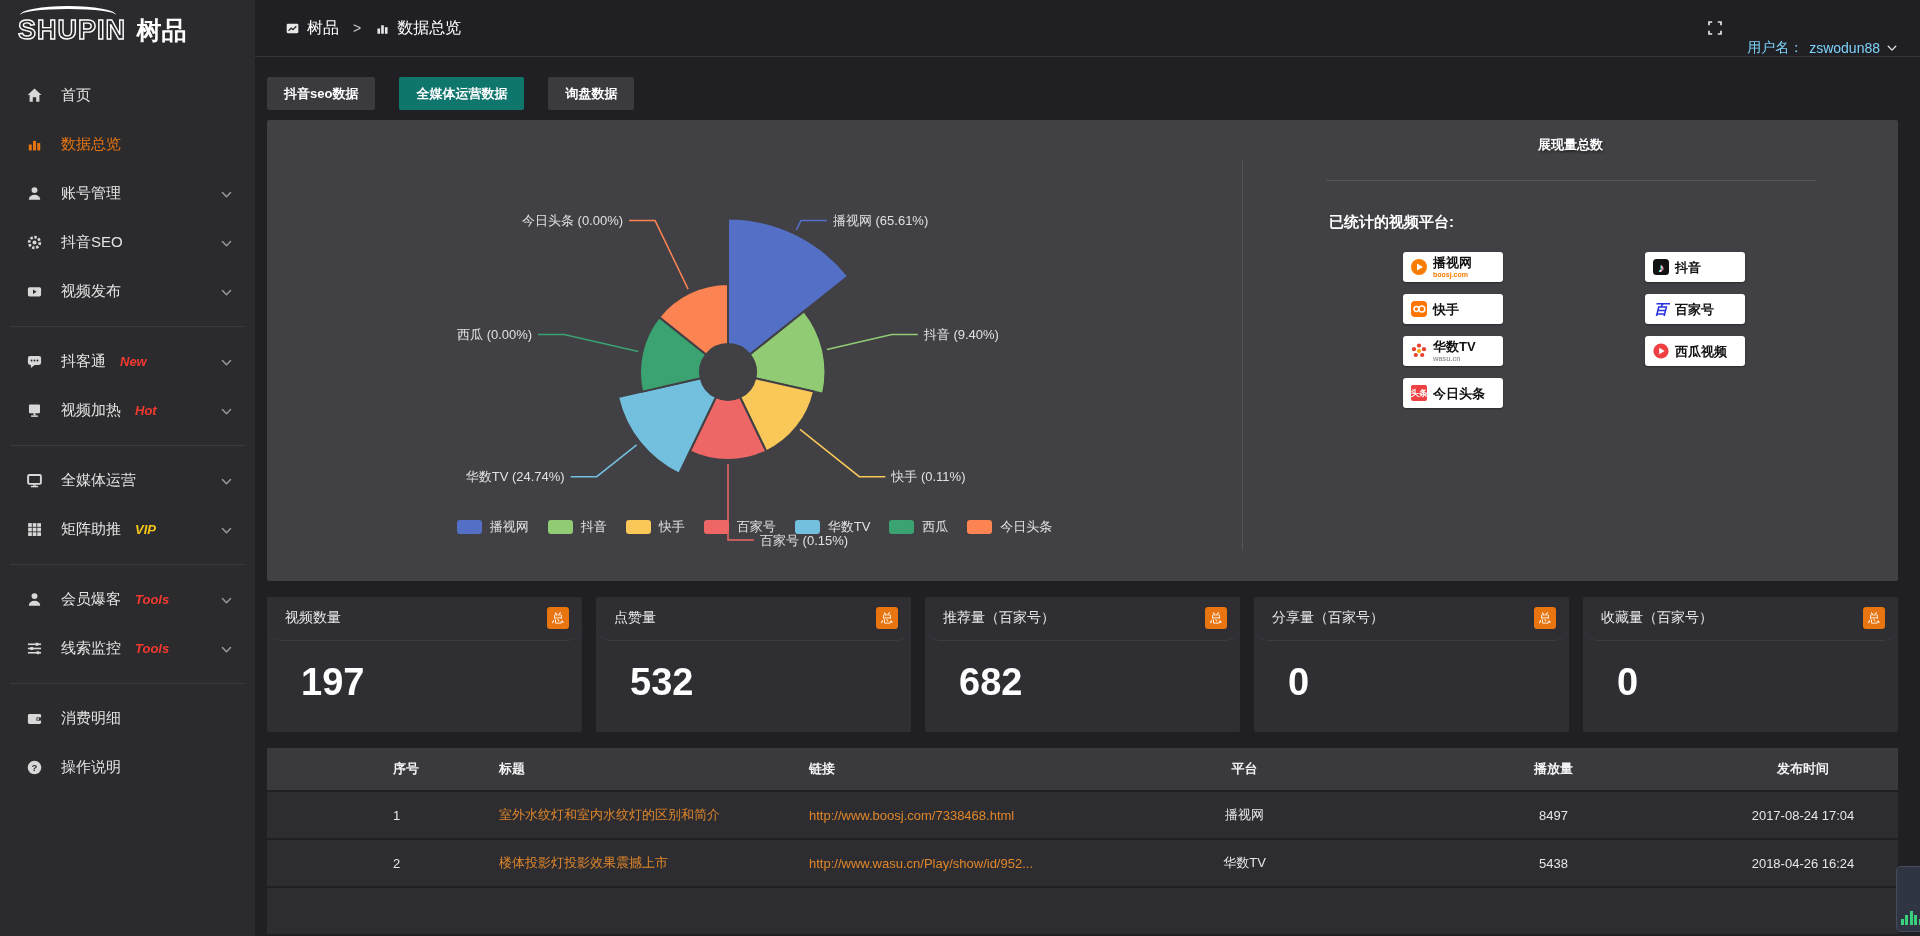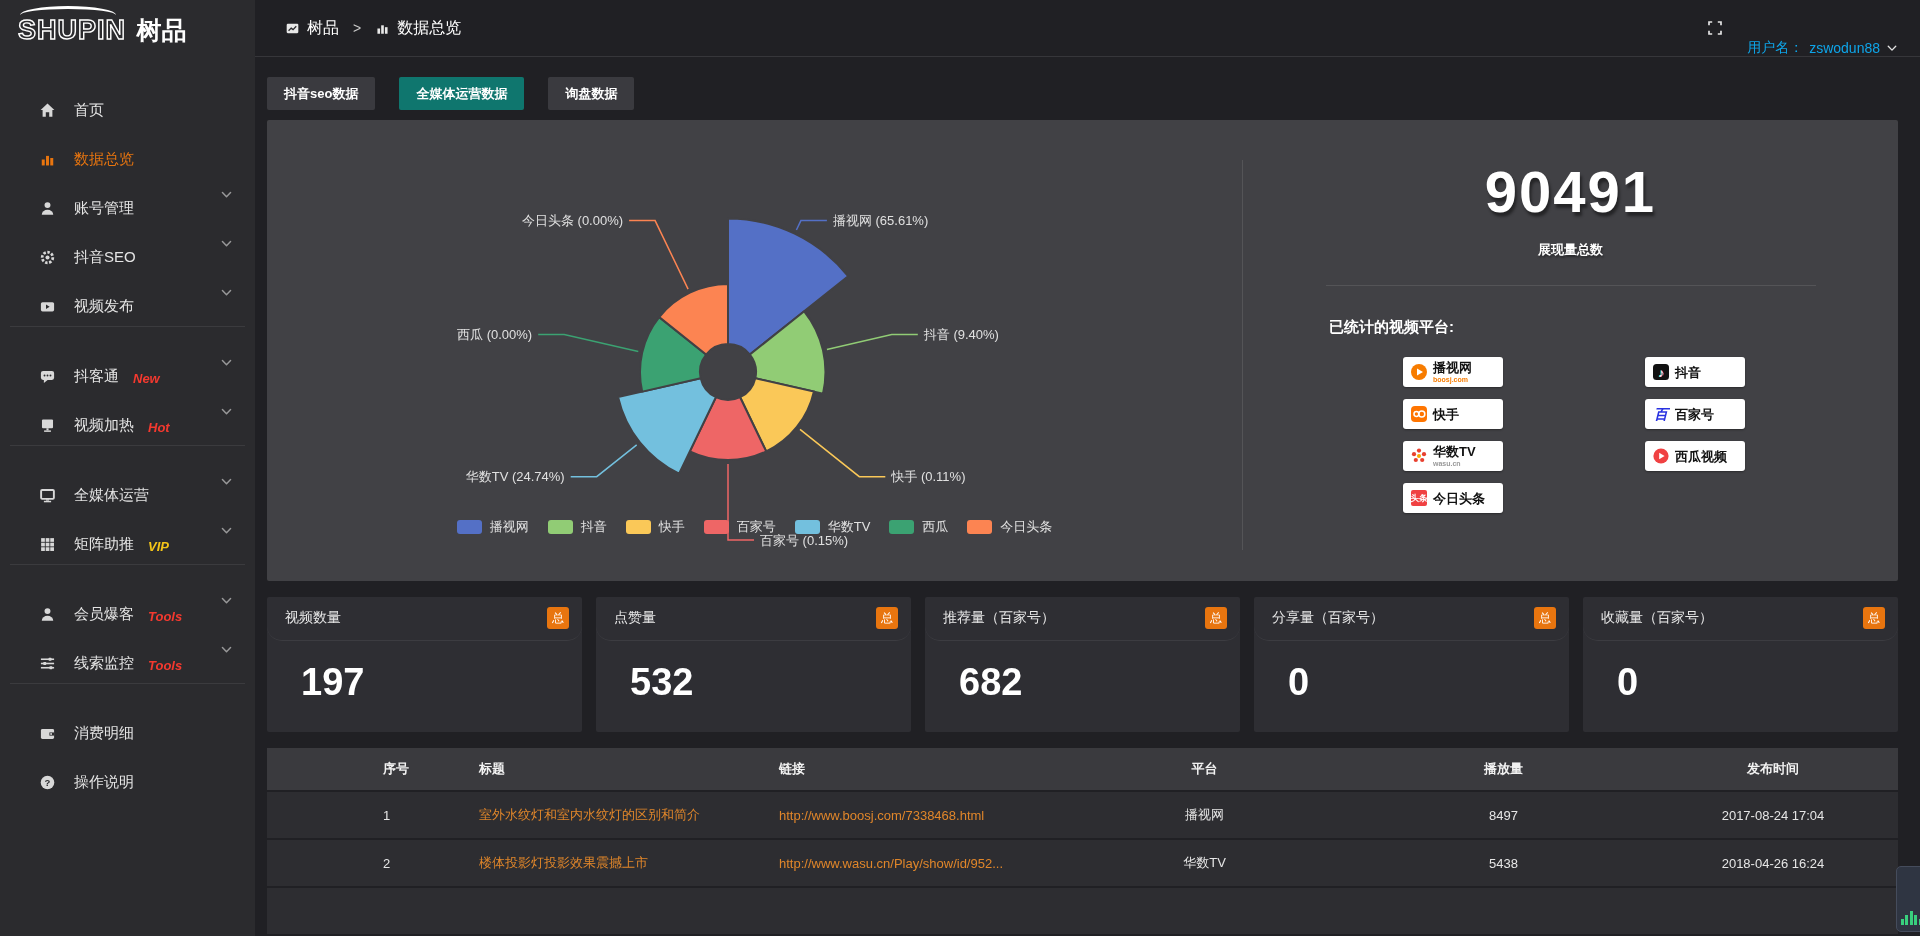--- a/index.html
+++ b/index.html
@@ -9,38 +9,38 @@
 
   
   .sidebar { width:255px; height:936px; background:#2b2b2e; flex:0 0 255px; }
   .logo { position:relative; height:57px; padding:14px 0 0 18px; white-space:nowrap; }
   .logo-arc { position:absolute; top:6px; left:20px; width:96px; height:18px;
     border-top:3px solid #fff; border-radius:50%; }
   .logo-en { font-size:27px; font-weight:800; letter-spacing:1px; color:#2b2b2e;
     -webkit-text-stroke:1.4px #ffffff; }
   .logo-cn { font-size:25px; font-weight:700; color:#fff; margin-left:6px; }
   .nav { margin-top:14px; }
-  .nav-item { position:relative; height:49px; display:flex; align-items:flex-end;
-    padding-left:39px; cursor:pointer; }
+  .nav-item { position:relative; height:49px; display:flex; align-items:center;
+    padding-left:26px; cursor:pointer; }
   .nav-item .nicon { width:18px; height:18px; display:inline-flex; margin-right:17px; }
   .nav-item .nlabel { font-size:15px; color:#e4e4e4; }
   .nav-item.active .nlabel { color:#e8750f; }
   .nav-tag { font-size:13px; font-style:italic; font-weight:700; margin-left:14px; }
   .nav-chevron { position:absolute; right:22px; top:18px; width:13px; height:13px; opacity:.75; }
   .nav-divider { height:1px; background:rgba(255,255,255,.08); margin:10px 10px; }
 
   
   .main { flex:1; display:flex; flex-direction:column; }
   .topbar { height:57px; display:flex; align-items:center; justify-content:space-between;
     border-bottom:1px solid #36363a; padding:0 22px 0 30px; }
   .crumbs { display:flex; align-items:center; }
   .crumb { display:flex; align-items:center; gap:7px; color:#fff; font-size:16px; cursor:pointer; }
   .crumb-sep { color:#c9c9c9; font-size:14px; margin:0 14px; }
   .top-right { display:flex; align-items:center; gap:24px; }
-  .username { color:#0ea5e9; font-size:14px; display:flex; align-items:center; gap:6px; cursor:pointer;margin-top:39px; }
+  .username { color:#7dd3fc; font-size:14px; display:flex; align-items:center; gap:6px; cursor:pointer;margin-top:39px; }
 
   .tabs { display:flex; gap:24px; margin:20px 0 10px 12px; }
   .tab { border:none; padding:0 17px; height:33px; font-size:13px; font-weight:700;
     color:#fff; background:#3a3a3f; cursor:pointer; border-radius:2px;
     font-family:inherit; }
   .tab.active { background:#0f766e; }
 
   
   .panel { position:relative; margin:0 22px 0 12px; height:495px; background:#414145; border-radius:2px; }
   .chart-col { position:absolute; left:0; top:0; width:975px; height:495px; }
@@ -71,21 +71,21 @@
   .card-head { height:44px; display:flex; align-items:center; justify-content:space-between;
     padding:0 13px 0 18px; border-bottom:1px solid #3c3c41;border-radius:15px; }
   .card-title { color:#e8e8e8; font-size:14px; }
   .card-badge { width:22px; height:22px; background:#e8750f; color:#fff; font-size:12px;
     border-radius:3px; display:flex; align-items:center; justify-content:center; cursor:pointer; }
   .card-value { color:#fff; font-size:38px; font-weight:700; padding:20px 0 0 34px; }
 
   
   .table { margin:16px 22px 0 12px; }
   .trow { display:grid; grid-template-columns:100px 96px 300px 287px 309px 289px 1fr;
-    align-items:center; }
+    align-items:center;gap:10px; }
   .thead { background:#3a3a3e; height:42px; margin-bottom:2px; }
   .thead .tcell { color:#f2f2f2; font-size:13px; font-weight:700; }
   .tbody-row { background:#2d2d31; height:46px; margin-bottom:2px; }
   .tcell { padding:0 4px; font-size:13px; color:#e6e6e6; overflow:hidden; white-space:nowrap;
     text-overflow:ellipsis; }
   .tcell.left { padding-left:16px; text-align:left; }
   .tcell.center { text-align:center; }
   .tcell.orange { color:#e0862a; cursor:pointer; }
   .cb { width:14px; height:14px; background:#fff; border-radius:3px; margin-left:24px; cursor:pointer; }
 
@@ -390,21 +390,20 @@
               <span class="legend-label">西瓜</span>
             </span>
             <span class="legend-item">
               <span class="legend-swatch" style="background:#fc8452"></span>
               <span class="legend-label">今日头条</span>
             </span>
           </div>
       </div>
       <div class="vdiv"></div>
       <div class="right-col">
-        <div class="big-number">90491</div>
         <div class="big-label">展现量总数</div>
         <div class="rdiv"></div>
         <div class="plat-label">已统计的视频平台:</div>
         <div class="plat-grid" id="platGrid">
             <div class="badge" style="grid-area: 1 / 1;">
               <span style="display:inline-flex">
                 <svg width="18" height="18" viewBox="0 0 18 18" xmlns="http://www.w3.org/2000/svg">
                   <circle cx="9" cy="9" r="8" fill="#f77c00"></circle>
                   <path d="M7 5.6 L13 9 L7 12.4 Z" fill="#fff"></path>
                 </svg>

